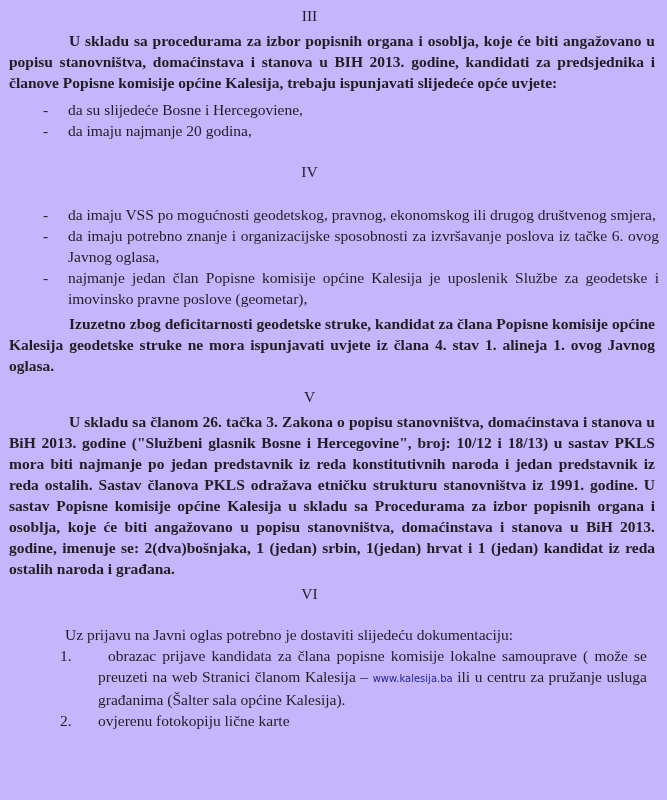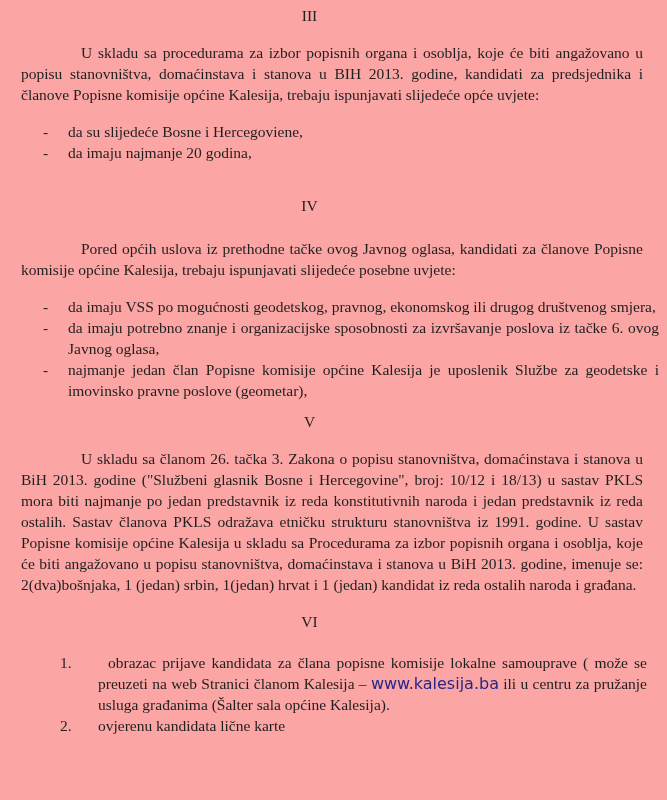--- a/index.html
+++ b/index.html
@@ -5,40 +5,41 @@
   html, body {
     margin: 0;
     padding: 0;
     background: #ffffff;
   }
   .page {
     position: relative;
     width: 667px;
     height: 800px;
     margin: 0;
-    background: #fca5a5;
+    background: #c4b5fd;
     color: #1f1f1f;
     font-family: "Liberation Serif", "DejaVu Serif", serif;
     font-size: 15.5px;
     line-height: 21px;
     padding: 5px 8px 0 5px;
     box-sizing: border-box;
     overflow: hidden;
   }
   .sec-heading {
     text-align: center;
     padding-right: 45px; 
   }
-  .h4 { margin-top: 32px; margin-bottom: 22px; }
+  .h4 { margin-top: 20px; margin-bottom: 22px; }
   .h5 { margin-top: 10px; }
   .h6 { margin-bottom: 20px; }
   .para {
-    margin: 16px;
+    margin: 4px;
     text-align: justify;
     text-indent: 60px;
+    font-weight: bold;
   }
   .bullets { margin-top: 6px; }
   .bullet {
     display: flex;
     align-items: flex-start;
   }
   .bullet .marker {
     flex: 0 0 25px;
     margin-left: 38px;
     text-align: left;
@@ -60,21 +61,21 @@
     margin-left: 55px;
   }
   .numitem .ntext {
     flex: 1;
     text-align: justify;
     padding-right: 12px;
   }
   .numitem.first .ntext { text-indent: 10px; }
   .link {
     font-family: "DejaVu Sans", "Liberation Sans", sans-serif;
-    font-size: 16px;
+    font-size: 10px;
     color: #26268a;
     text-decoration: none;
     cursor: pointer;
   }
 </style>
 </head>
 <body>
 
 <div class="page">
 
@@ -85,44 +86,45 @@
       <span class="marker">-</span>
       <span class="btext">da su slijedeće Bosne i Hercegoviene,</span>
     </div>
     <div class="bullet">
       <span class="marker">-</span>
       <span class="btext">da imaju najmanje 20 godina,</span>
     </div>
   </div>
 
   <div class="sec-heading h4">IV</div>
-  <p class="para">Pored općih uslova iz prethodne tačke ovog Javnog oglasa, kandidati za članove Popisne komisije općine Kalesija, trebaju ispunjavati slijedeće posebne uvjete:</p>
   <div class="bullets" style="margin-top:0">
     <div class="bullet">
       <span class="marker">-</span>
       <span class="btext">da imaju VSS po mogućnosti geodetskog, pravnog, ekonomskog ili drugog društvenog smjera,</span>
     </div>
     <div class="bullet">
       <span class="marker">-</span>
       <span class="btext">da imaju potrebno znanje i organizacijske sposobnosti za izvršavanje poslova iz tačke 6. ovog Javnog oglasa,</span>
     </div>
     <div class="bullet">
       <span class="marker">-</span>
       <span class="btext">najmanje jedan član Popisne komisije općine Kalesija je uposlenik Službe za geodetske i imovinsko pravne poslove (geometar),</span>
     </div>
   </div>
+  <p class="para">Izuzetno zbog deficitarnosti geodetske struke, kandidat za člana Popisne komisije općine Kalesija geodetske struke ne mora ispunjavati uvjete iz člana 4. stav 1. alineja 1. ovog Javnog oglasa.</p>
 
   <div class="sec-heading h5">V</div>
   <p class="para">U skladu sa članom 26. tačka 3. Zakona o popisu  stanovništva, domaćinstava i stanova u BiH 2013. godine ("Službeni glasnik Bosne i Hercegovine", broj: 10/12 i 18/13) u sastav PKLS mora biti najmanje po jedan predstavnik iz reda konstitutivnih naroda i jedan predstavnik iz reda ostalih. Sastav članova PKLS odražava etničku strukturu stanovništva iz 1991. godine. U sastav Popisne komisije općine Kalesija u skladu sa Procedurama za izbor popisnih organa i osoblja, koje će biti angažovano u popisu stanovništva, domaćinstava i stanova u BiH 2013. godine, imenuje se: 2(dva)bošnjaka, 1 (jedan) srbin, 1(jedan) hrvat i 1 (jedan) kandidat iz reda ostalih naroda i građana.</p>
 
   <div class="sec-heading h6">VI</div>
+  <p class="intro-line">Uz prijavu na Javni oglas potrebno je dostaviti slijedeću dokumentaciju:</p>
   <div class="numlist">
     <div class="numitem first">
       <span class="num">1.</span>
       <span class="ntext"><span>obrazac prijave kandidata za člana popisne komisije lokalne samouprave ( može se preuzeti na web Stranici članom Kalesija – </span><a class="link">www.kalesija.ba</a><span> ili u centru za pružanje usluga građanima (Šalter sala općine Kalesija).</span></span>
     </div>
     <div class="numitem">
       <span class="num">2.</span>
-      <span class="ntext" style="text-align:left">ovjerenu kandidata lične karte</span>
+      <span class="ntext" style="text-align:left">ovjerenu fotokopiju lične karte</span>
     </div>
   </div>
 
 </div>
 
 </body></html>

